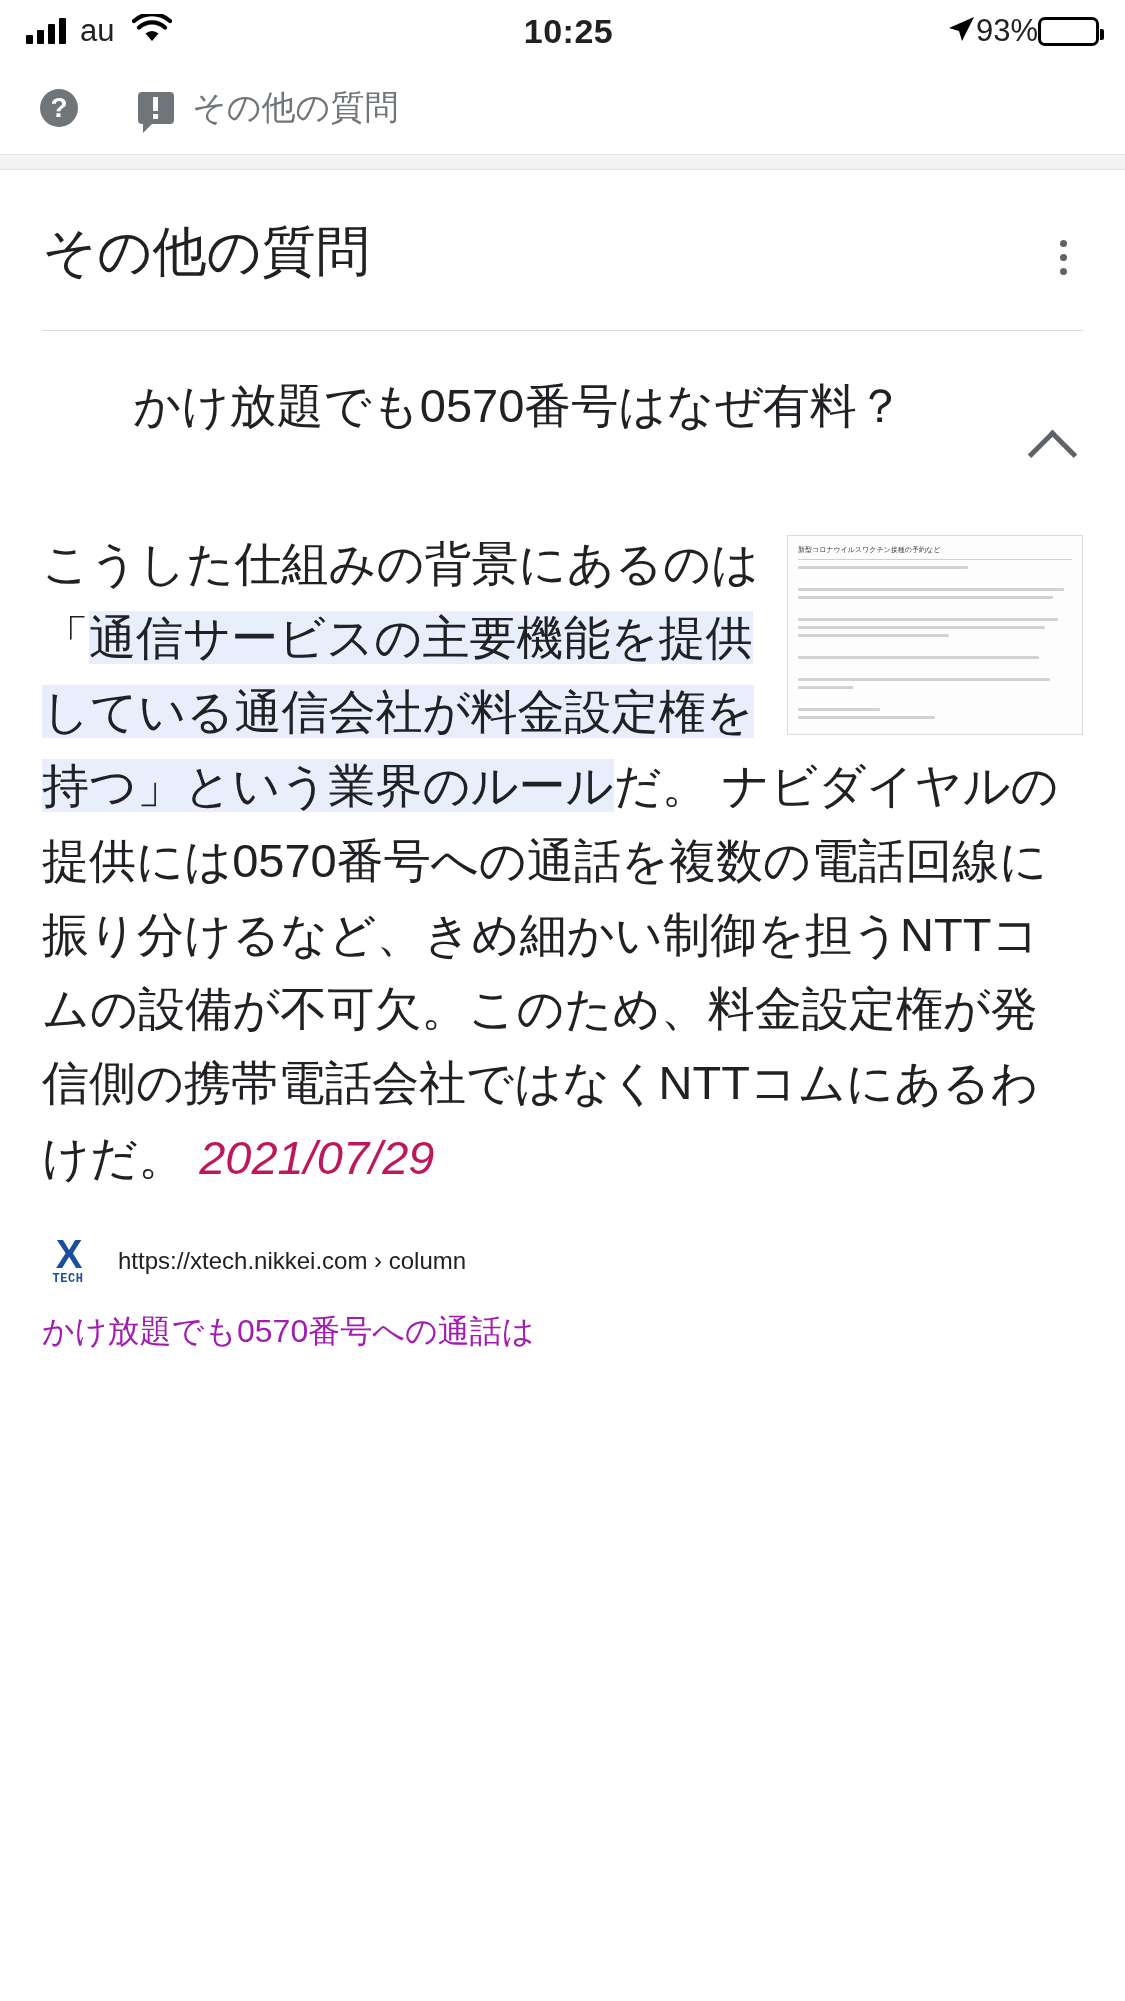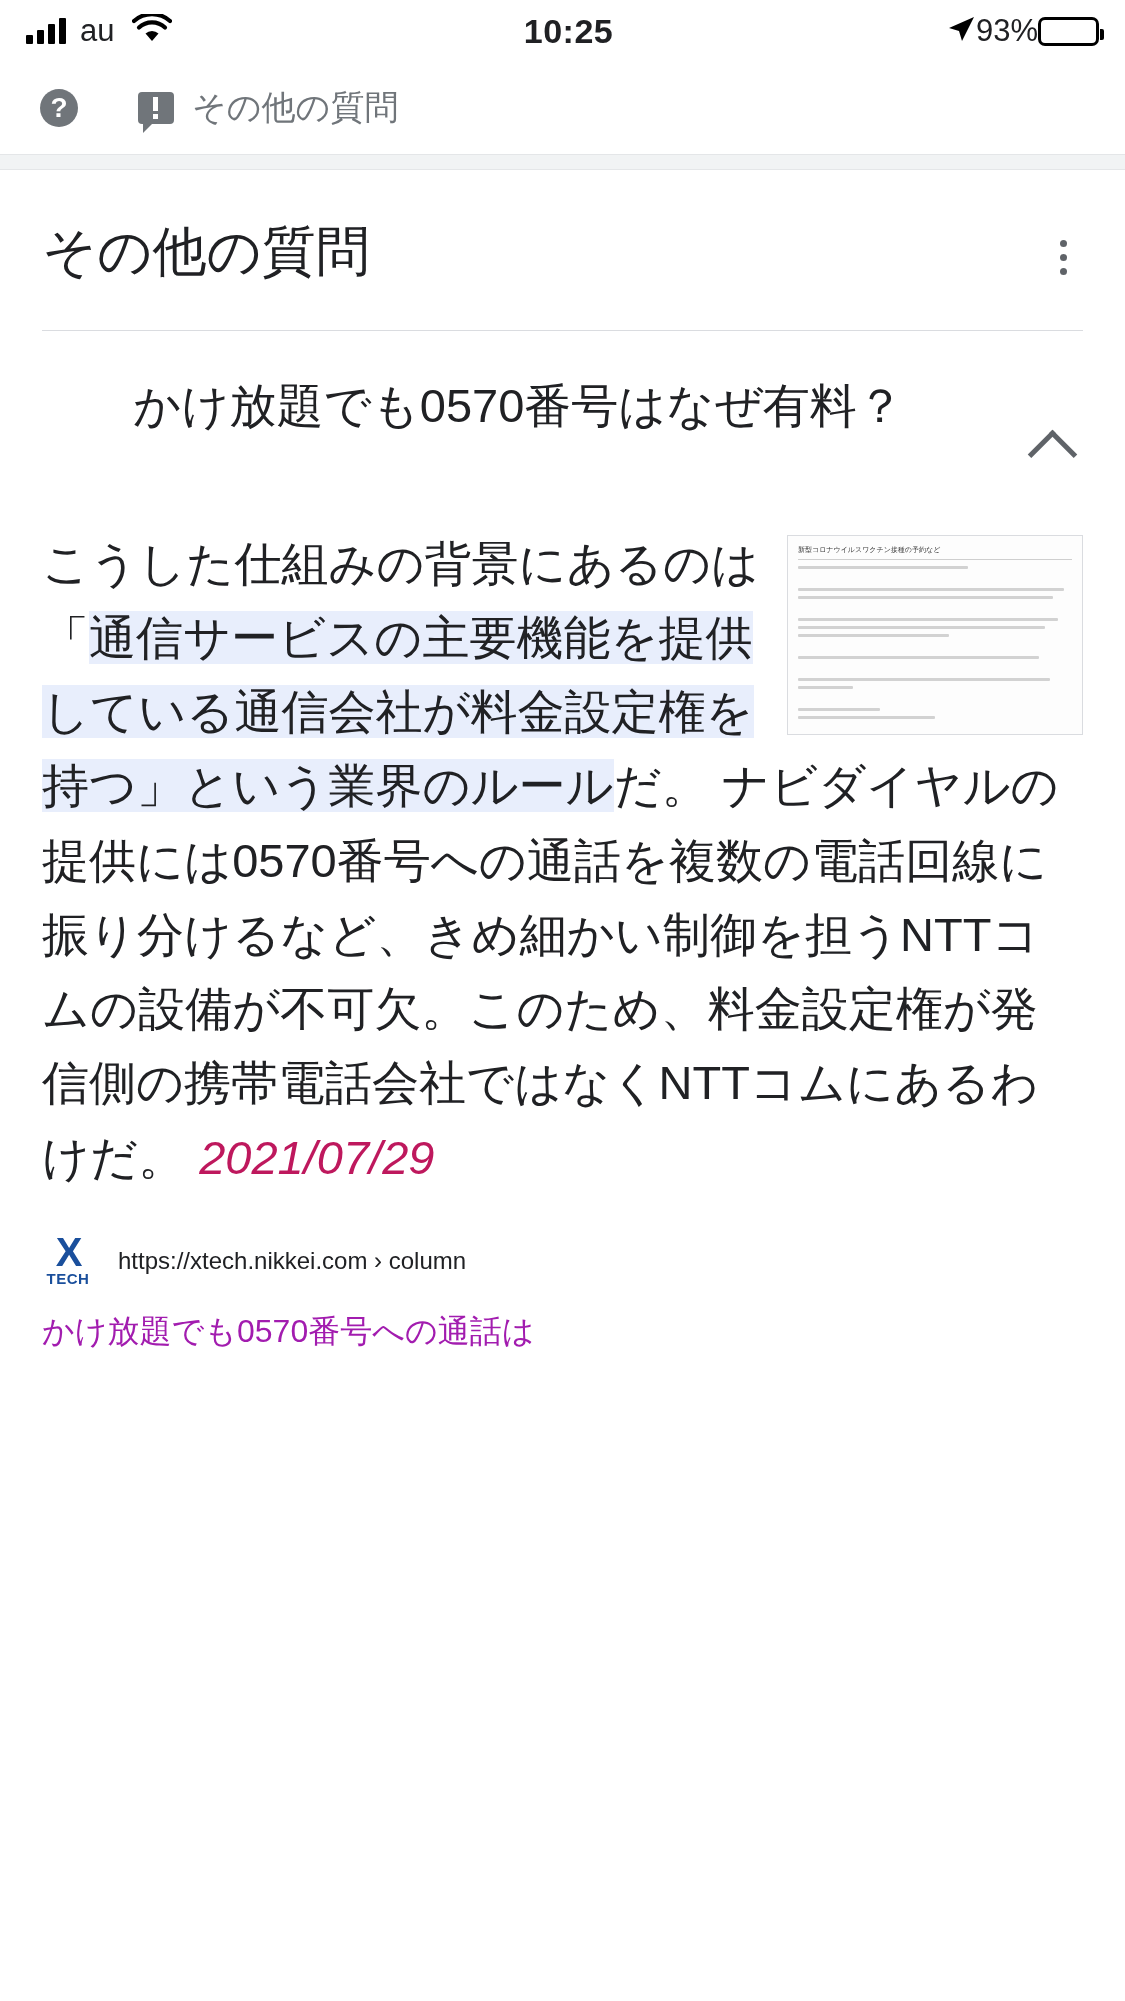--- a/index.html
+++ b/index.html
@@ -293,24 +293,25 @@
     flex-direction: column;
   }
   .favicon .x {
     font-size: 40px;
     font-weight: 700;
     color: #1a4f9c;
     line-height: 0.9;
     letter-spacing: -2px;
   }
   .favicon .tech {
-    font-size: 15px;
+    font-size: 12px;
     font-weight: 700;
     color: #1a4f9c;
     letter-spacing: 0.5px;
+    font-family: Liberation Mono, monospace;
   }
   .result-url {
     font-size: 24px;
     color: #202124;
     white-space: nowrap;
     overflow: hidden;
   }
   .result-title {
     padding-top: 22px;
     font-size: 32px;

